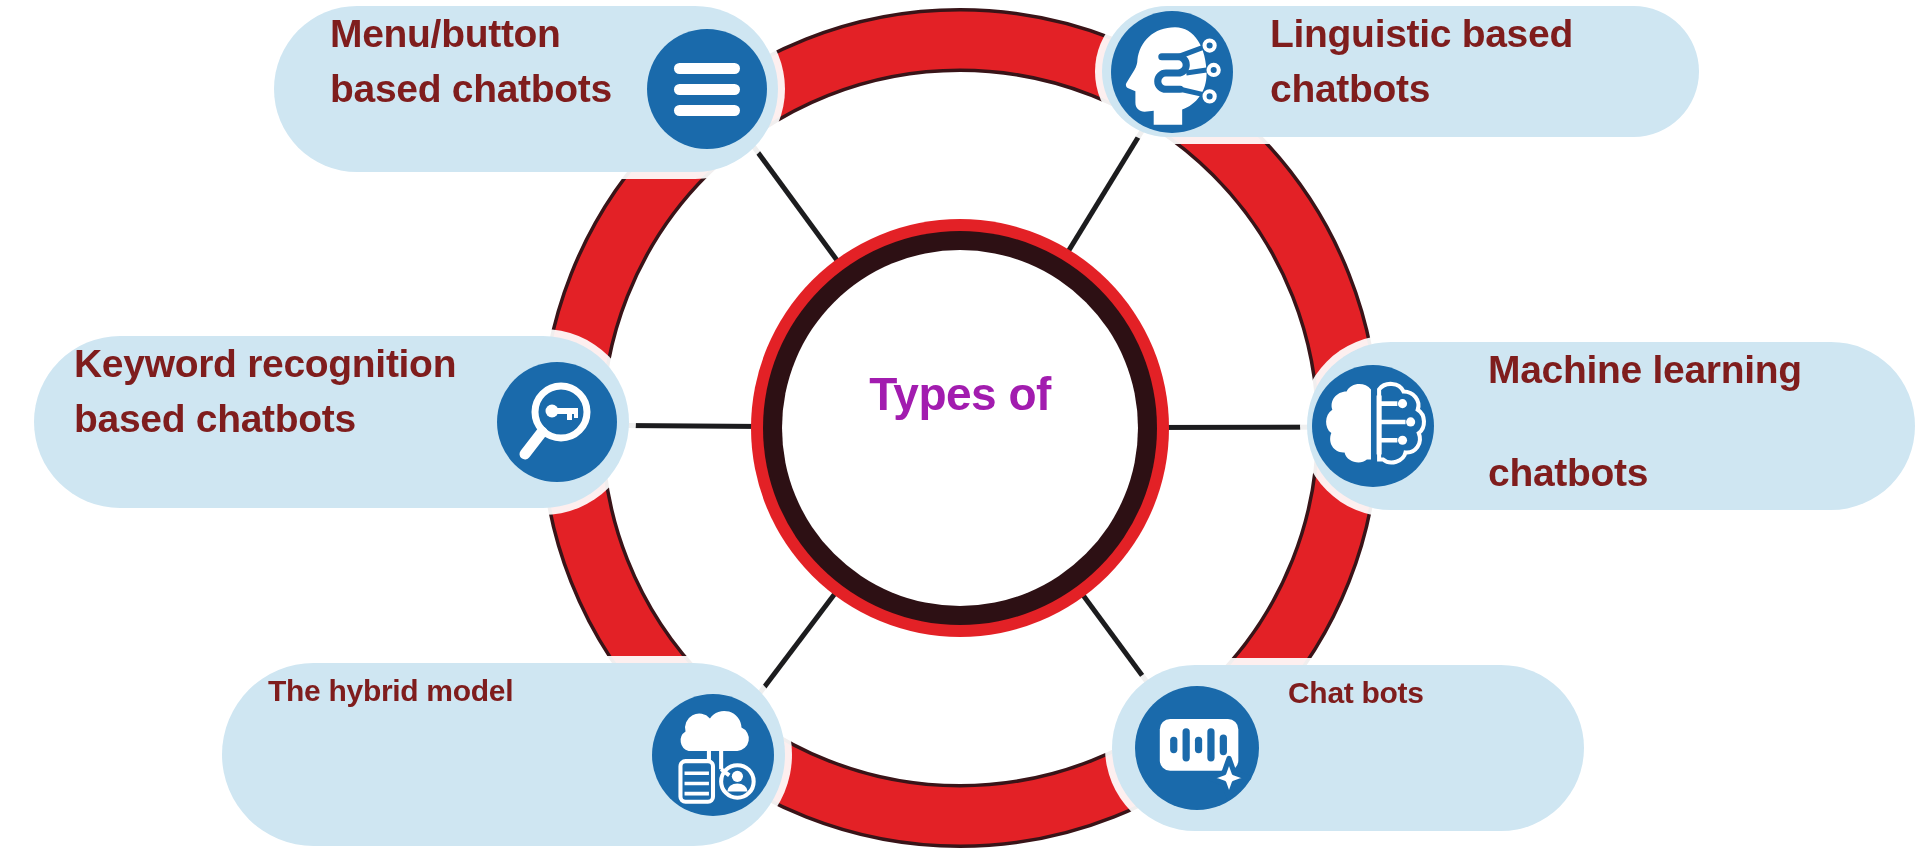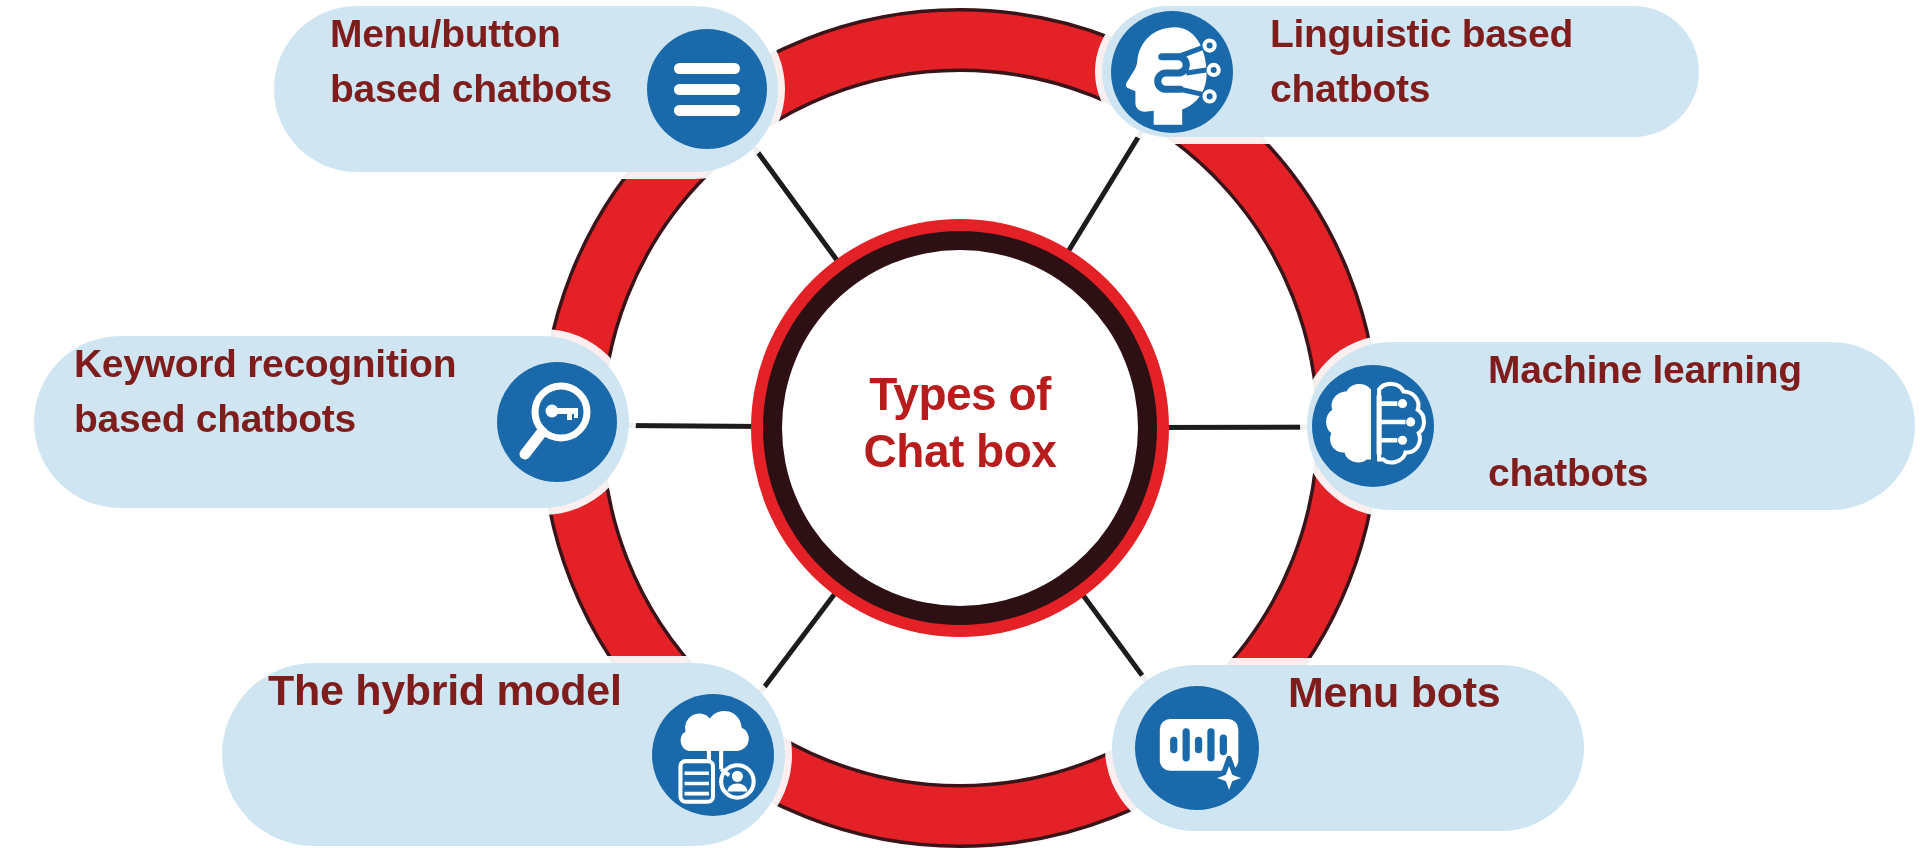--- a/index.html
+++ b/index.html
@@ -12,21 +12,21 @@
 
   
   .pill{
     position:absolute;background:#cfe6f2;border-radius:95px;
     box-shadow:0 0 0 7px rgba(255,255,255,0.93);
   }
   .pill-label{
     position:absolute;top:0;bottom:0;display:flex;flex-direction:column;
     color:#7f1d1d;font-weight:600;font-size:39px;line-height:55px;letter-spacing:-0.3px;white-space:nowrap;
   }
-  .pill-label.single{font-size:43px;}
+  .pill-label.single{font-size:30px;}
   .icon-circle{position:absolute;top:50%;transform:translateY(-50%);}
 
   #pill-menu      {left:274px; top:6px;   width:504px; height:166px;}
   #pill-menu .pill-label{left:56px;}
   #pill-menu .icon-circle{left:373px;width:120px;height:120px;}
 
   #pill-linguistic{left:1102px;top:6px;   width:597px; height:131px;}
   #pill-linguistic .pill-label{left:168px;}
   #pill-linguistic .icon-circle{left:9px;width:122px;height:122px;}
 
@@ -42,21 +42,21 @@
   #pill-hybrid .pill-label{left:46px;}
   #pill-hybrid .icon-circle{left:430px;width:122px;height:122px;}
 
   #pill-voice     {left:1112px;top:665px; width:472px; height:166px;}
   #pill-voice .pill-label{left:176px;}
   #pill-voice .icon-circle{left:23px;width:124px;height:124px;}
 
   
   #center-title{
     position:absolute;left:760px;top:366px;width:400px;text-align:center;
-    color:#b91c1c;font-weight:700;font-size:46px;line-height:57px;letter-spacing:-0.5px;
+    color:#a21caf;font-weight:700;font-size:46px;line-height:57px;letter-spacing:-0.5px;
   }
 </style>
 </head>
 <body>
 
 <div id="canvas">
 
   <svg id="base-layer" width="1920" height="848" viewBox="0 0 1920 848">
 
     <circle cx="960" cy="428" r="388" fill="none" stroke="#391418" stroke-width="64"></circle>
@@ -158,21 +158,21 @@
         <path d="M32,78 H56 M32,88 H56 M32,98 H56" stroke="#fff" stroke-width="3.5"></path>
         <circle cx="84" cy="86" r="16" fill="none" stroke="#fff" stroke-width="4"></circle>
         <circle cx="84" cy="81" r="5.5" fill="#fff"></circle>
         <path d="M74,96 a10,8 0 0 1 20,0 Z" fill="#fff"></path>
       </svg>
     </div>
   </div>
 
   <div class="pill" id="pill-voice">
     <div class="pill-label single">
-      <span>Menu bots</span>
+      <span>Chat bots</span>
     </div>
     <div class="icon-circle">
       <svg viewBox="0 0 120 120" width="100%" height="100%">
         <circle cx="60" cy="60" r="60" fill="#1a6aab"></circle>
         <rect x="24" y="32" width="76" height="50" rx="10" fill="#fff"></rect>
         <rect x="34" y="49" width="7" height="16" rx="3.5" fill="#1a6aab"></rect>
         <rect x="46" y="41" width="7" height="32" rx="3.5" fill="#1a6aab"></rect>
         <rect x="58" y="49" width="7" height="16" rx="3.5" fill="#1a6aab"></rect>
         <rect x="70" y="41" width="7" height="32" rx="3.5" fill="#1a6aab"></rect>
         <rect x="82" y="47" width="7" height="20" rx="3.5" fill="#1a6aab"></rect>
@@ -182,16 +182,15 @@
   </div>
 
   <svg id="hub-layer" width="1920" height="848" viewBox="0 0 1920 848" style="position:absolute;left:0;top:0;pointer-events:none;">
     <circle cx="960" cy="428" r="209" fill="#e32126"></circle>
     <circle cx="960" cy="428" r="197" fill="#2d1014"></circle>
     <circle cx="960" cy="428" r="178" fill="#ffffff"></circle>
   </svg>
 
   <div id="center-title">
     <div>Types of</div>
-    <div>Chat box</div>
   </div>
 
 </div>
 
 </body></html>

